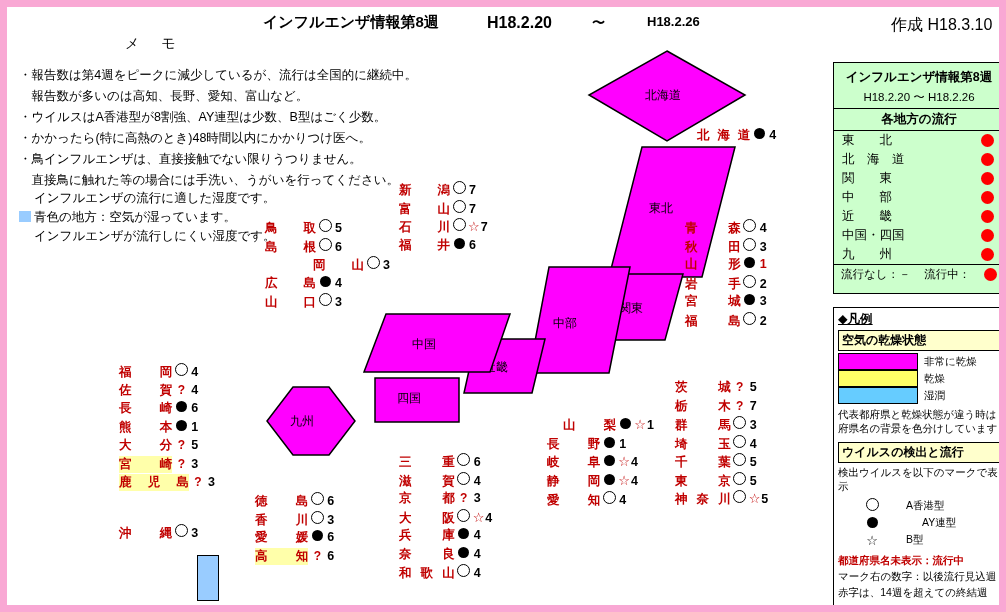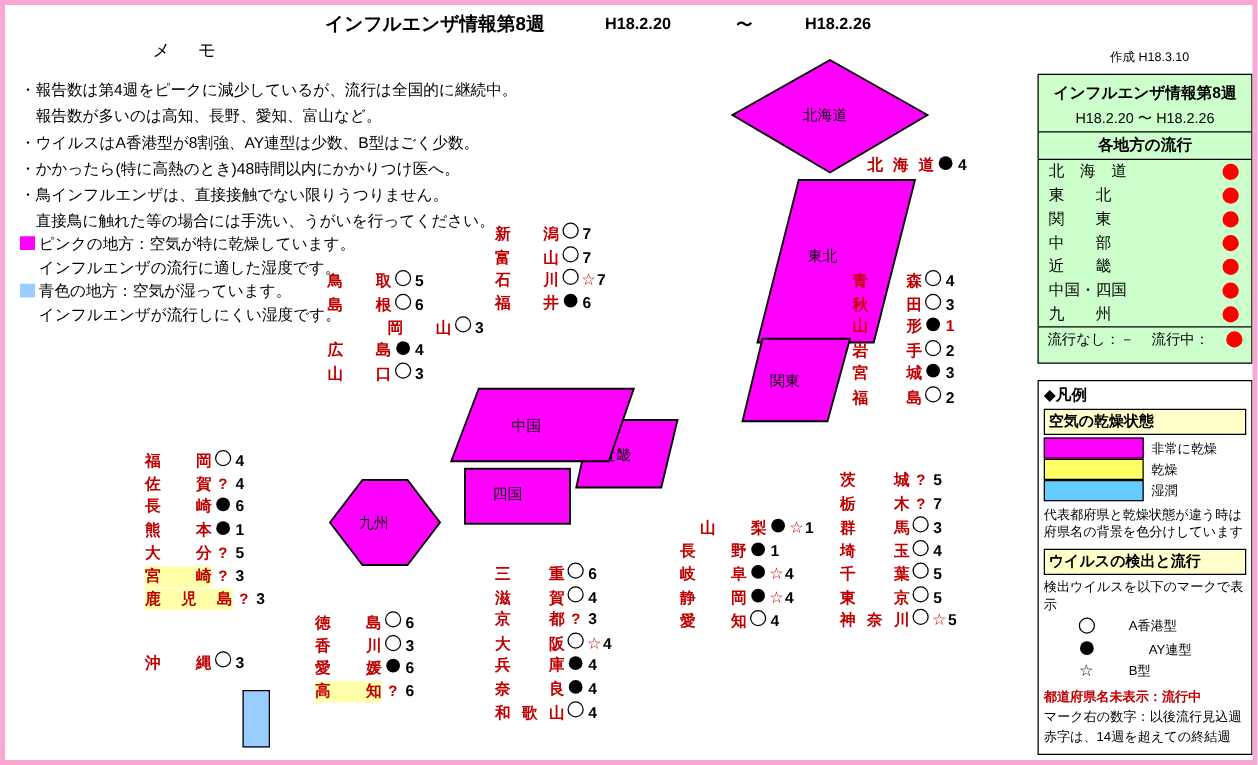--- a/index.html
+++ b/index.html
@@ -1,64 +1,61 @@
 <!DOCTYPE html>
 <html><head>
 <meta charset="utf-8">
 <style>
   html,body{margin:0;padding:0;}
   body{width:1006px;height:612px;background:#fff;font-family:"Liberation Sans","DejaVu Sans",sans-serif;}
-  #root{position:relative;width:1006px;height:612px;border:4px solid #f9a8d4;box-sizing:border-box;overflow:hidden;}
+  #root{position:relative;width:1006px;height:612px;border:7px solid #f9a8d4;box-sizing:border-box;overflow:hidden;}
   .abs{position:absolute;}
   .ttl{font-size:15px;font-weight:bold;color:#000;}
   .memo-label{font-size:14px;color:#000;letter-spacing:4px;}
   .memo-line{font-size:12.5px;color:#000;white-space:nowrap;}
   .legend-sw{display:inline-block;width:12px;height:11px;vertical-align:-1px;margin-right:3px;}
   .pref{font-size:12.5px;color:#c00000;font-weight:bold;white-space:nowrap;}
   .nm{display:inline-block;text-align:justify;text-align-last:justify;}
   .mk{font-size:12px;color:#000;}
   .num{font-size:12.5px;color:#000;}
   .numred{color:#c00000;}
   .hl{background:#ffffaa;}
   .map-label{position:absolute;font-size:12px;color:#000;font-weight:normal;white-space:nowrap;}
   .panel{position:absolute;border:1px solid #000;box-sizing:border-box;}
   .flow-title{font-size:12.5px;font-weight:bold;text-align:center;}
   .flow-row{font-size:12.5px;color:#000;display:flex;align-items:center;justify-content:space-between;padding:0 10px 0 8px;}
   .dot-red{width:13px;height:13px;border-radius:50%;background:#ff0000;display:inline-block;}
-  .rei-title{font-size:12.5px;font-weight:bold;}
+  .rei-title{font-size:12.5px;font-weight:bold;text-decoration:underline;}
   .small{font-size:10.5px;}
   .circle-o{display:inline-block;width:11px;height:11px;border:1.6px solid #000;border-radius:50%;}
   .circle-f{display:inline-block;width:11px;height:11px;background:#000;border-radius:50%;}
   .star{font-size:13px;line-height:1;}
 </style>
 </head>
 <body>
 
 <div id="root">
 
   <div class="abs ttl" style="left:256px;top:6px;">インフルエンザ情報第8週</div>
-  <div class="abs ttl" style="left:480px;top:7px;font-size:13px;">H18.2.20</div>
+  <div class="abs ttl" style="left:480px;top:7px;font-size:16px;">H18.2.20</div>
   <div class="abs ttl" style="left:585px;top:7px;font-size:13px;">〜</div>
   <div class="abs ttl" style="left:640px;top:7px;font-size:13px;">H18.2.26</div>
-  <div class="abs" style="left:884px;top:8px;font-size:10px;margin-top:27px;">作成 H18.3.10</div>
+  <div class="abs" style="left:884px;top:8px;font-size:16px;">作成 H18.3.10</div>
 
   <div class="abs memo-label" style="left:118px;top:28px;">メ　モ</div>
   <div class="abs" style="left:12px;top:58px;line-height:21px;">
     <div class="memo-line">・報告数は第4週をピークに減少しているが、流行は全国的に継続中。</div>
     <div class="memo-line">　報告数が多いのは高知、長野、愛知、富山など。</div>
     <div class="memo-line">・ウイルスはA香港型が8割強、AY連型は少数、B型はごく少数。</div>
     <div class="memo-line">・かかったら(特に高熱のとき)48時間以内にかかりつけ医へ。</div>
     <div class="memo-line">・鳥インフルエンザは、直接接触でない限りうつりません。</div>
     <div class="memo-line">　直接鳥に触れた等の場合には手洗い、うがいを行ってください。</div>
   </div>
 
   <div class="abs" style="left:12px;top:182px;line-height:19px;">
-    <div class="memo-line">
-      <span class="legend-sw" style="background:#ff00ff;"></span><span>ピンクの地方：空気が特に乾燥しています。</span>
-    </div>
     <div class="memo-line" style="padding-left:15px;">インフルエンザの流行に適した湿度です。</div>
     <div class="memo-line">
       <span class="legend-sw" style="background:#99ccff;"></span><span>青色の地方：空気が湿っています。</span>
     </div>
     <div class="memo-line" style="padding-left:15px;">インフルエンザが流行しにくい湿度です。</div>
   </div>
 
   <div class="abs" style="left:580px;top:42px;width:160px;height:95px;">
     <svg width="160" height="95" viewBox="0 0 160 95">
       <polygon points="80,2 158,46 80,92 2,46" fill="#ff00ff" stroke="#000" stroke-width="1.5"></polygon>
@@ -73,20 +70,26 @@
     <div class="map-label" style="left:42px;top:55px;">東北</div>
   </div>
 
   <div class="abs" style="left:588px;top:265px;width:90px;height:70px;">
     <svg width="90" height="70" viewBox="0 0 90 70">
       <polygon points="18,2 88,2 70,68 2,68" fill="#ff00ff" stroke="#000" stroke-width="1.5"></polygon>
     </svg>
     <div class="map-label" style="left:24px;top:28px;">関東</div>
   </div>
 
+  <div class="abs" style="left:520px;top:258px;width:105px;height:110px;">
+    <svg width="105" height="110" viewBox="0 0 105 110">
+      <polygon points="22,2 103,2 82,108 2,108" fill="#ff00ff" stroke="#000" stroke-width="1.5"></polygon>
+    </svg>
+    <div class="map-label" style="left:26px;top:50px;">中部</div>
+  </div>
 
   <div class="abs" style="left:455px;top:330px;width:85px;height:58px;">
     <svg width="85" height="58" viewBox="0 0 85 58">
       <polygon points="14,2 83,2 70,56 2,56" fill="#ff00ff" stroke="#000" stroke-width="1.5"></polygon>
     </svg>
     <div class="map-label" style="left:22px;top:22px;">近畿</div>
   </div>
 
   <div class="abs" style="left:355px;top:305px;width:150px;height:62px;">
     <svg width="150" height="62" viewBox="0 0 150 62">
@@ -161,25 +164,25 @@
       <div class="abs pref" style="left: 668px; top: 483px;"><span class="nm" style="width: 55.68px;">神奈川</span><span class="mk" style="display: inline-block; width: 18px; text-align: center;"><span class="circle-o"></span></span><span class="star">☆</span><span class="num" style="margin-left: 1px;">5</span></div>
     </div>
 
 
   <div class="panel" style="left:826px;top:55px;width:172px;height:232px;background:#ccffcc;">
     <div class="flow-title" style="margin-top:6px;">インフルエンザ情報第8週</div>
     <div style="text-align:center;font-size:11.5px;margin-top:4px;border-bottom:1px solid #000;padding-bottom:3px;">H18.2.20 〜 H18.2.26</div>
     <div style="text-align:center;font-size:12.5px;font-weight:bold;border-bottom:1px solid #000;padding:2px 0;">各地方の流行</div>
     <div id="flow-rows">
         <div class="flow-row" style="height: 19px;">
+          <span>東　　北</span>
+          <span class="dot-red"></span>
+        </div>
+        <div class="flow-row" style="height: 19px;">
           <span>北　海　道</span>
-          <span class="dot-red"></span>
-        </div>
-        <div class="flow-row" style="height: 19px;">
-          <span>東　　北</span>
           <span class="dot-red"></span>
         </div>
         <div class="flow-row" style="height: 19px;">
           <span>関　　東</span>
           <span class="dot-red"></span>
         </div>
         <div class="flow-row" style="height: 19px;">
           <span>中　　部</span>
           <span class="dot-red"></span>
         </div>
@@ -218,21 +221,21 @@
         <div style="display: flex; align-items: center; height: 17px;">
           <span style="width: 78px; height: 15px; border: 1px solid rgb(0, 0, 0); background: rgb(102, 204, 255);"></span>
           <span class="small" style="margin-left: 6px;">湿潤</span>
         </div>
       </div>
     <div class="small" style="margin:4px 4px 0 4px;">代表都府県と乾燥状態が違う時は</div>
     <div class="small" style="margin:0 4px;">府県名の背景を色分けしています</div>
     <div style="margin:6px 4px 0 4px;border:1px solid #000;background:#ffffcc;font-size:12px;font-weight:bold;padding:1px 3px;">ウイルスの検出と流行</div>
     <div class="small" style="margin:3px 4px 0 4px;">検出ウイルスを以下のマークで表示</div>
     <div id="virus-rows" style="margin:3px 4px 0 28px;">
-        <div style="display: flex; height: 17px;">
+        <div style="display: flex; align-items: center; height: 17px;">
           <span style="width: 20px; text-align: center;"><span class="circle-o"></span></span>
           <span class="small" style="margin-left: 24px;">A香港型</span>
         </div>
         <div style="display: flex; align-items: center; height: 17px;">
           <span style="width: 20px; text-align: center;"><span class="circle-f"></span></span>
           <span class="small" style="margin-left: 40px;">AY連型</span>
         </div>
         <div style="display: flex; align-items: center; height: 17px;">
           <span style="width: 20px; text-align: center;"><span class="star">☆</span></span>
           <span class="small" style="margin-left: 24px;">B型</span>

